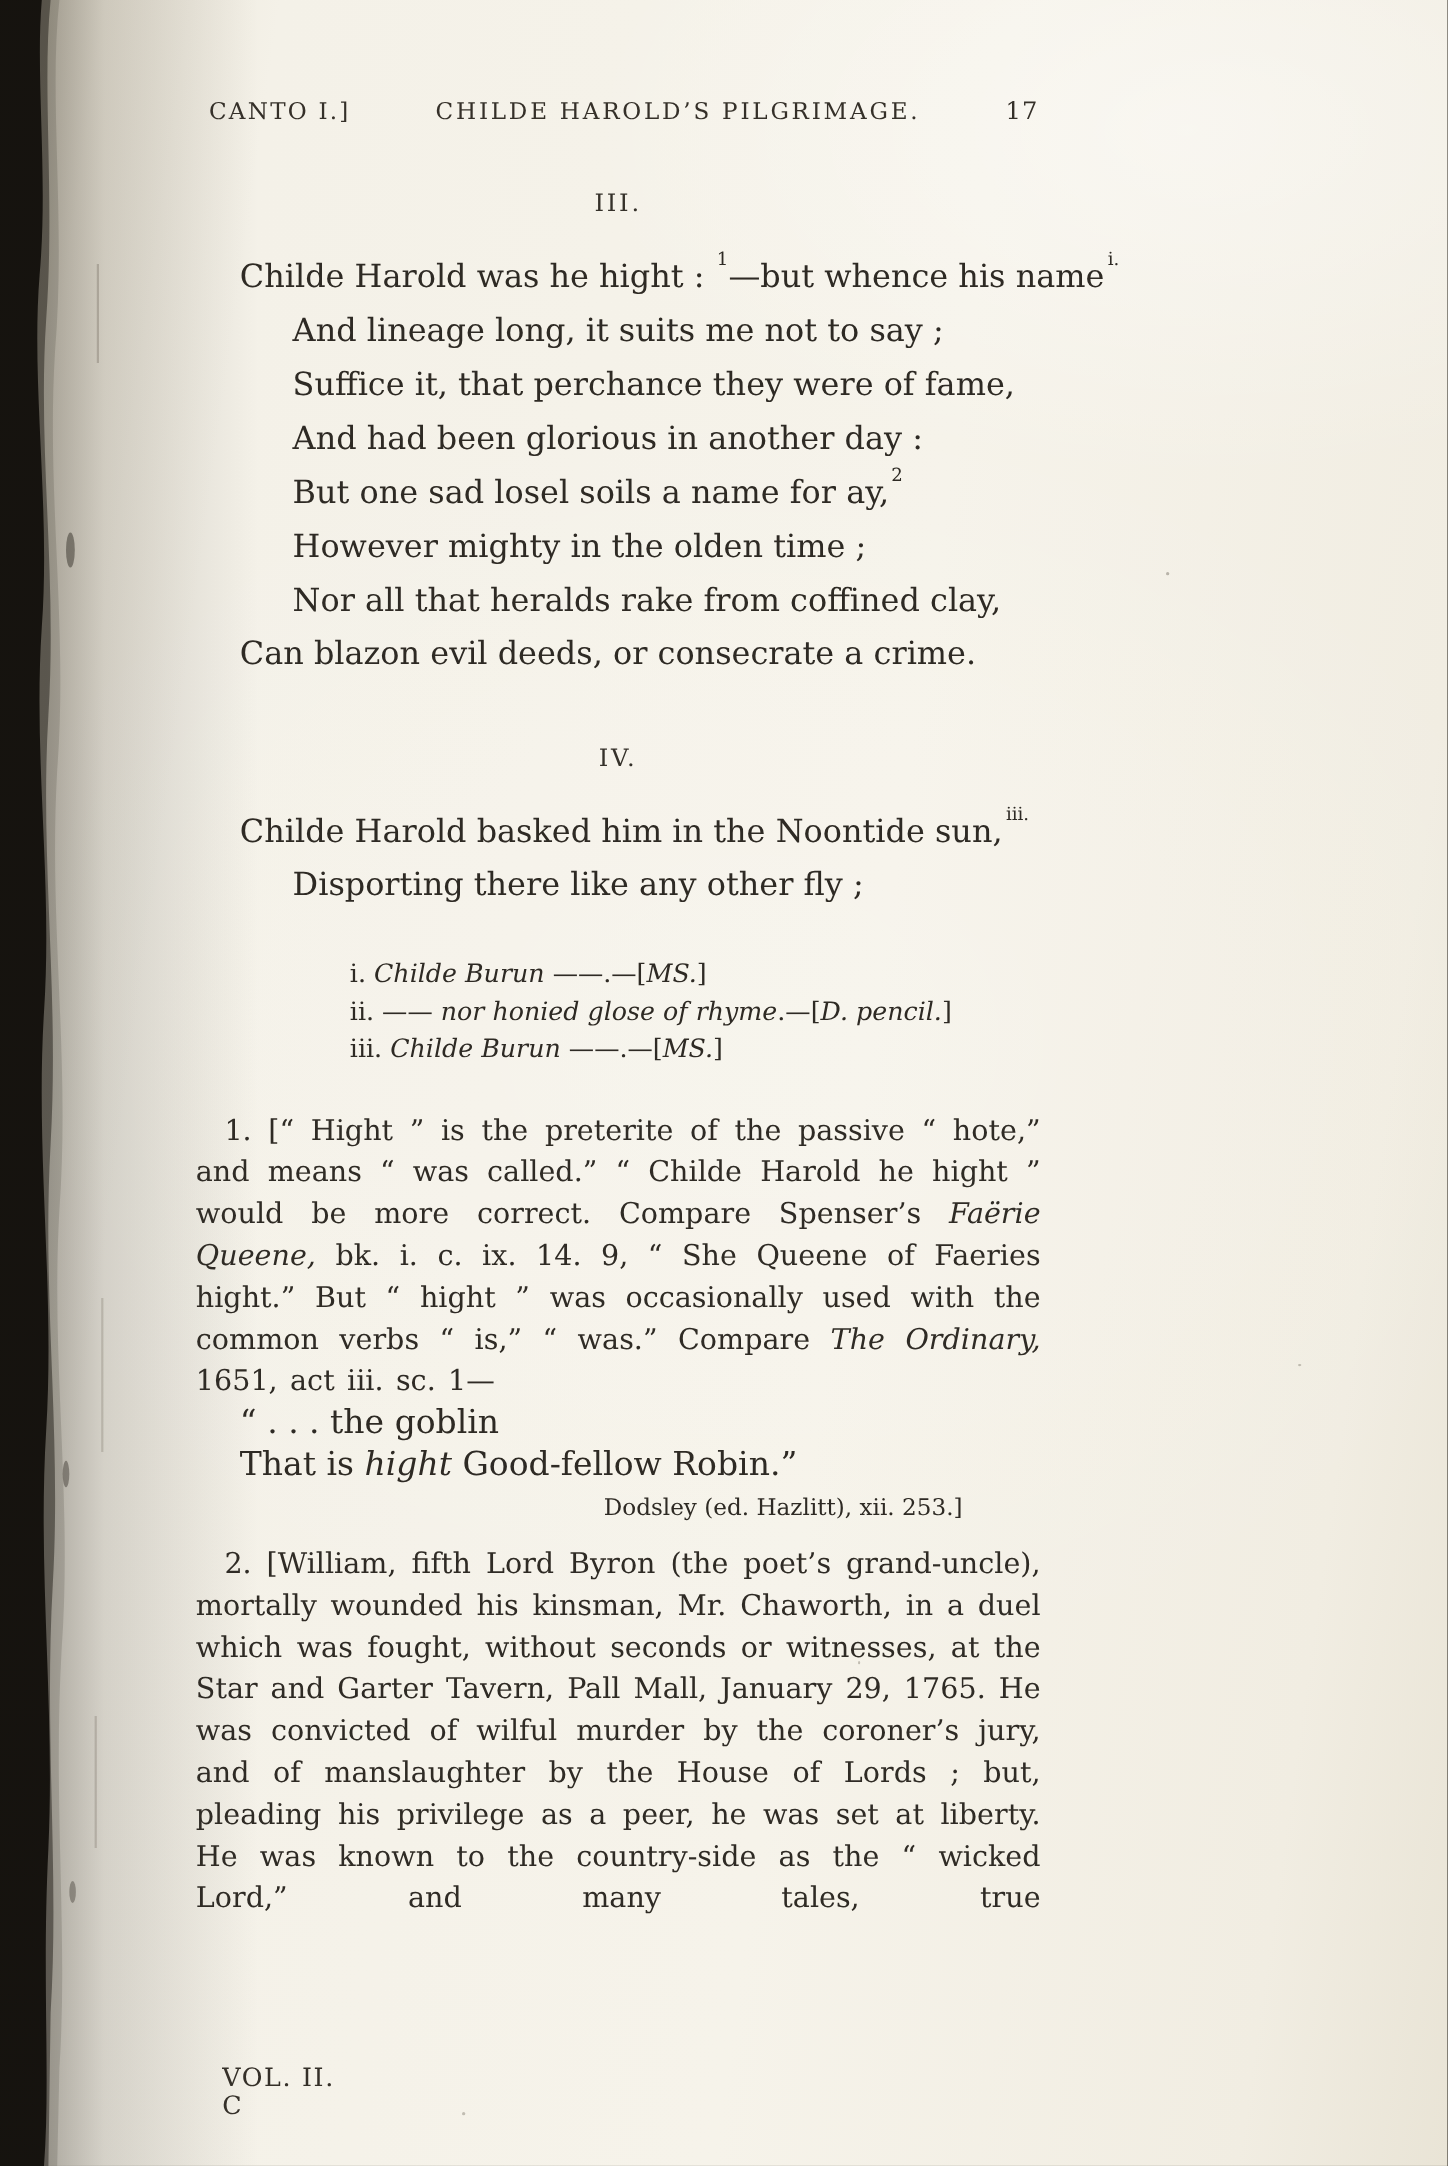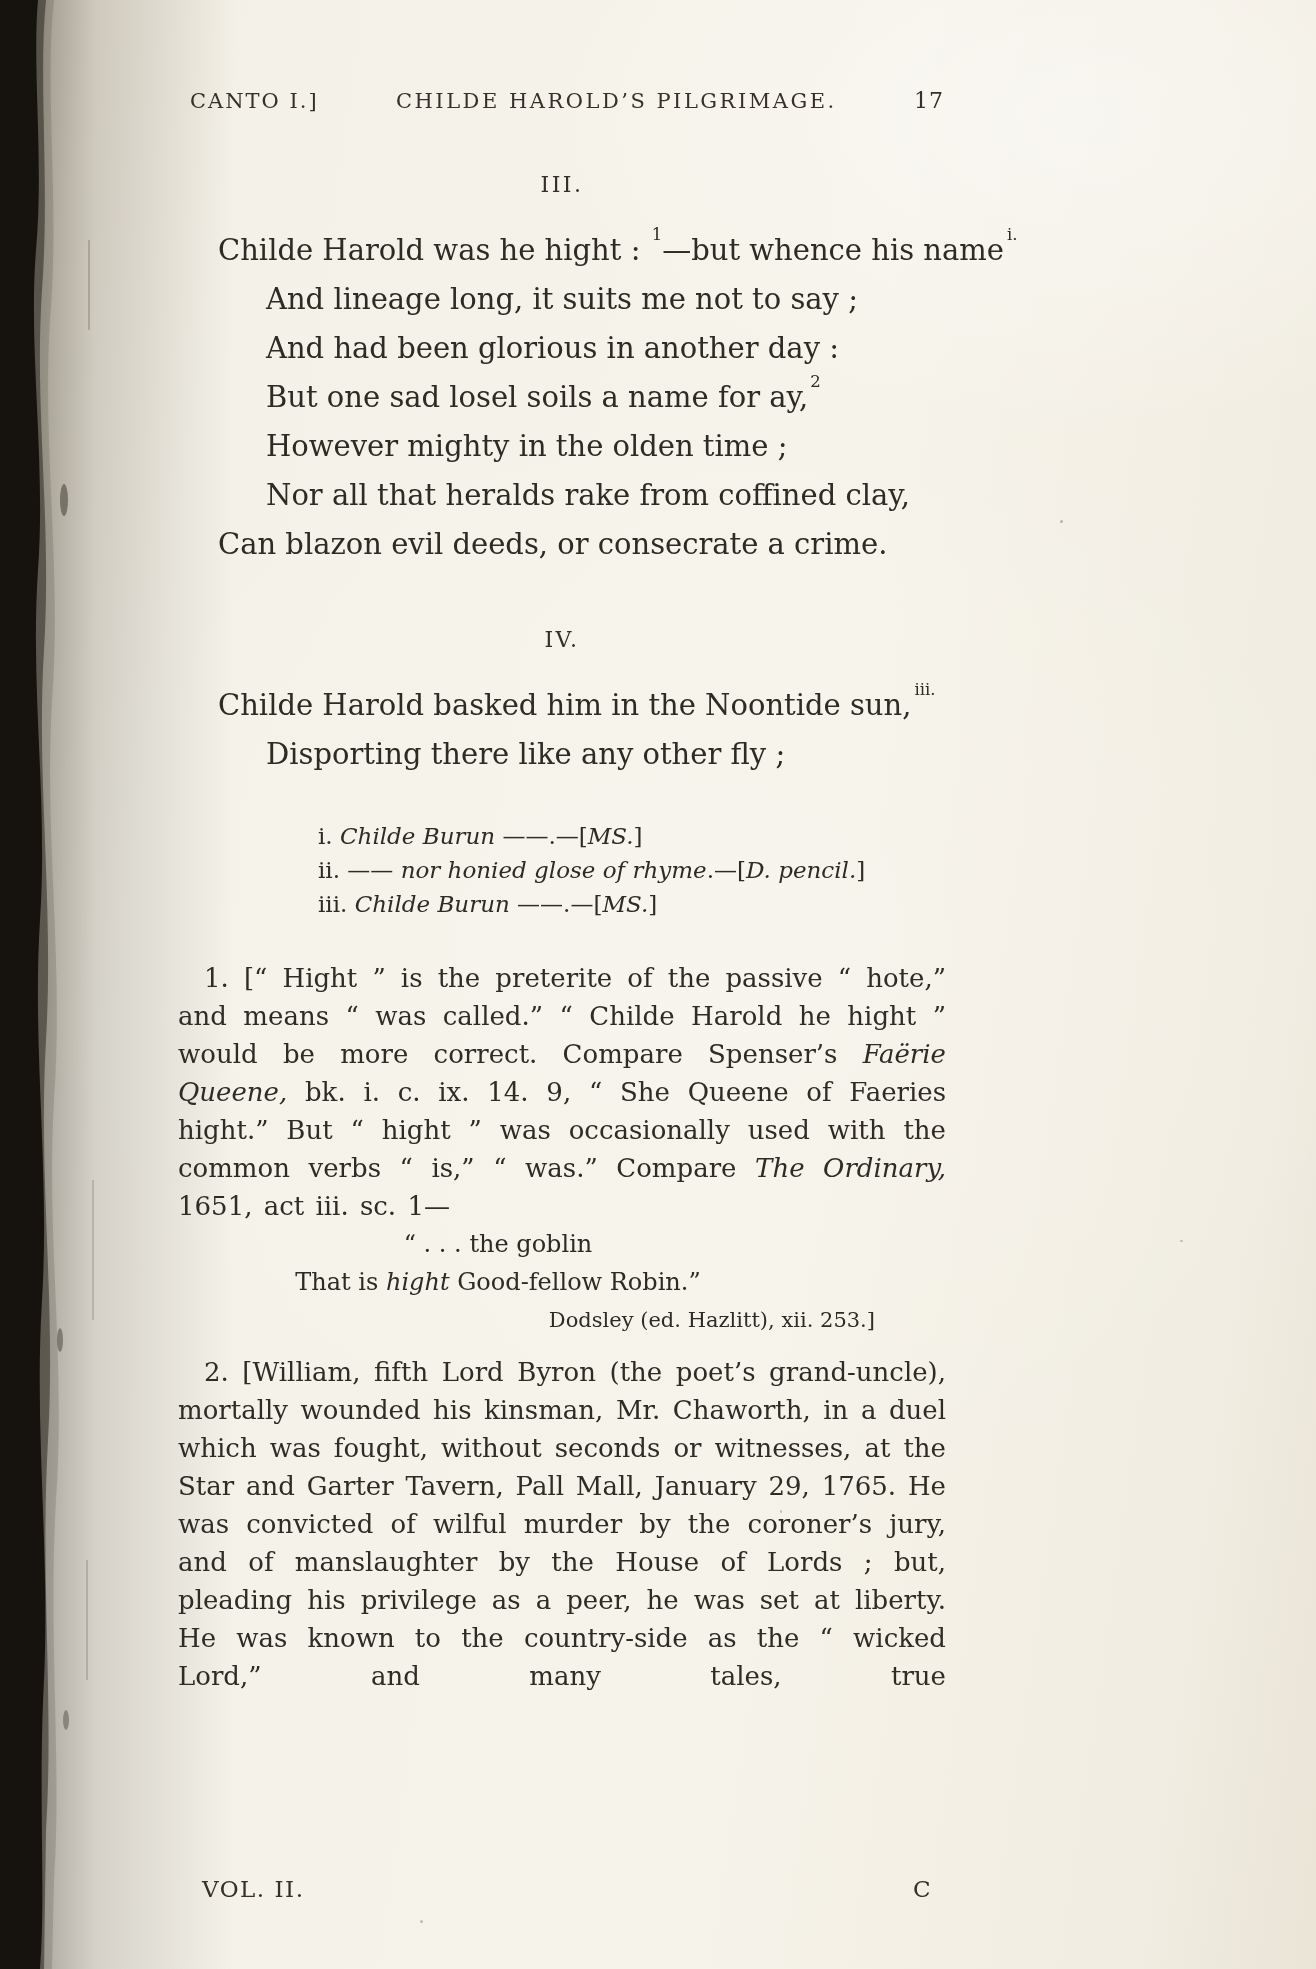--- a/index.html
+++ b/index.html
@@ -53,30 +53,30 @@
   .variant { margin: 0; white-space: nowrap; }
   .ital { font-style: italic; }
 
   .note {
     margin: 0; margin-top: 38px; font-size: 26px; line-height: 38px;
     text-align: justify; text-indent: 26px; word-spacing: 3px; color: #2f2b25;
   }
   .note.continued { margin-top: 14px; text-align-last: justify; }
 
   .quote-block { width: 560px; margin-left: 40px; }
-  .quote-line { margin: 0; font-size: 24px; line-height: 38px; text-align: center; }
+  .quote-line { margin: 0; font-size: 30px; line-height: 38px; text-align: left; }
   .attribution {
     margin: 0; font-size: 21px; line-height: 38px;
     text-align: right; padding-right: 71px;
   }
 
   .footer {
     position: absolute; left: 178px; top: 1876px; width: 768px;
     display: flex; justify-content: space-between; align-items: baseline;
-    font-size: 23px; letter-spacing: 1.5px; color: #353029;
+    font-size: 23px; letter-spacing: 1.5px; color: #353029; flex-direction: column;
   }
   .footer .volume { margin-left: 24px; }
   .footer .signature { margin-right: 14px; }
 </style>
 </head>
 <body>
 
 <div class="page">
 
   <svg class="binding" viewBox="0 0 110 1969" preserveAspectRatio="none" aria-hidden="true">
@@ -104,20 +104,21 @@
       <span class="canto">CANTO I.]</span>
       <span class="title">CHILDE HAROLD’S PILGRIMAGE.</span>
       <span class="pagenum">17</span>
     </div>
 
     <div class="stanza-heading">III.</div>
 
     <div class="stanza">
       <p class="verse flush"><span>Childe Harold was he hight : </span><sup class="ref num">1</sup><span>—but whence his name</span><sup class="ref">i.</sup></p>
       <p class="verse indent">And lineage long, it suits me not to say ;</p>
+      <p class="verse indent">Suffice it, that perchance they were of fame,</p>
       <p class="verse indent">And had been glorious in another day :</p>
       <p class="verse indent"><span>But one sad losel soils a name for ay,</span><sup class="ref num">2</sup></p>
       <p class="verse indent">However mighty in the olden time ;</p>
       <p class="verse indent">Nor all that heralds rake from coffined clay,</p>
       <p class="verse flush">Can blazon evil deeds, or consecrate a crime.</p>
     </div>
 
     <div class="stanza-heading">IV.</div>
 
     <div class="stanza">

